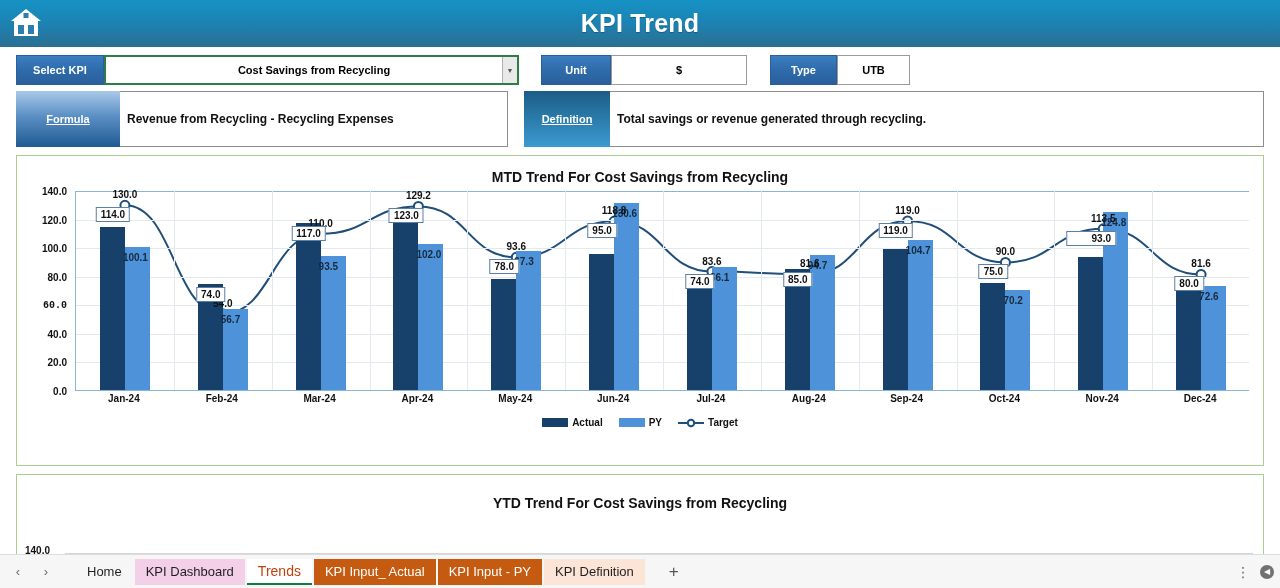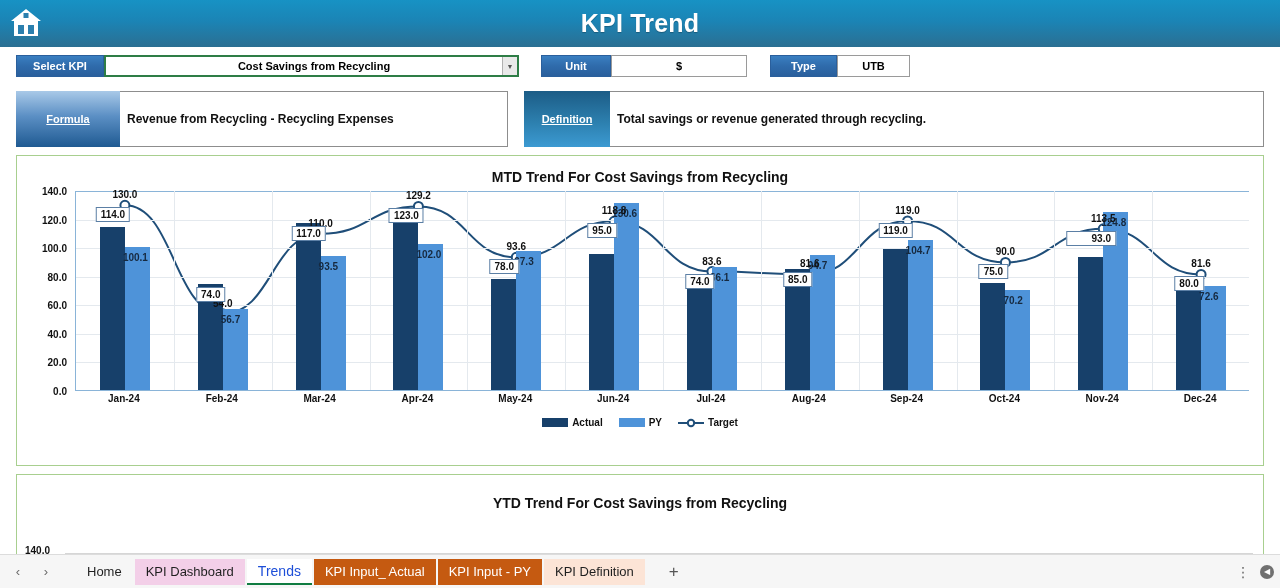--- a/index.html
+++ b/index.html
@@ -31,21 +31,21 @@
     text-shadow: 0 1px 1px rgba(0,0,0,.25);
   }
 
   
   .selectors {
     height: 40px;
     padding: 8px 16px 0 16px;
     display: flex; align-items: flex-start; gap: 0;
     background: #ffffff;
   }
-  .field { display: flex; align-items: stretch; height: 22px; }
+  .field { display: flex; align-items: stretch; height: 30px; }
   .field-label {
     background: linear-gradient(180deg, #3a7fc1 0%, #2f6bab 50%, #2a5f9c 100%);
     color: #ffffff;
     font-size: 11px; font-weight: bold;
     display: flex; align-items: center; justify-content: center;
     padding: 0 8px;
     border: 1px solid #2a5f9c;
     white-space: nowrap;
   }
   .field-value {
@@ -229,21 +229,21 @@
     display: flex; align-items: center;
     padding: 0 11px;
     font-size: 13px;
     color: #1f1f1f;
     cursor: pointer;
     margin-right: 2px;
     white-space: nowrap;
   }
   .tab.active {
     background: #ffffff;
-    color: #1d4ed8;
+    color: #c2410c;
     font-weight: normal;
     border-bottom: 2px solid #107c41;
     font-size: 14px;
   }
   .add-tab {
     width: 30px; height: 26px;
     display: flex; align-items: center; justify-content: center;
     font-size: 17px; color: #555; cursor: pointer;
     margin-left: 12px;
   }
@@ -307,21 +307,21 @@
   </div>
 </div>
 
 <div class="panel" id="mtd-panel">
   <div class="chart-title">MTD Trend For Cost Savings from Recycling</div>
   <div class="plot-wrap">
     <div class="y-axis" id="mtd-yaxis">
         <div class="y-tick" style="top: 200px;">0.0</div>
         <div class="y-tick" style="top: 171.429px;">20.0</div>
         <div class="y-tick" style="top: 142.857px;">40.0</div>
-        <div class="y-tick" style="top: 114.286px;">60.0</div>
+        <div class="y-tick" style="top: 114.286px; font-family: Liberation Mono, monospace;">60.0</div>
         <div class="y-tick" style="top: 85.7143px;">80.0</div>
         <div class="y-tick" style="top: 57.1429px;">100.0</div>
         <div class="y-tick" style="top: 28.5714px;">120.0</div>
         <div class="y-tick" style="top: 0px;">140.0</div>
       </div>
     <div class="plot" id="mtd-plot">
       <svg class="target-line" id="mtd-targetline">
           <path d="M 48.916666666666664 14.285714285714278 C 97.83333333333333 14.285714285714278, 97.83333333333333 122.85714285714285, 146.75 122.85714285714285 C 195.66666666666666 122.85714285714285, 195.66666666666666 42.85714285714286, 244.58333333333331 42.85714285714286 C 293.5 42.85714285714286, 293.5 15.428571428571445, 342.4166666666667 15.428571428571445 C 391.33333333333337 15.428571428571445, 391.33333333333337 66.2857142857143, 440.25 66.2857142857143 C 489.16666666666663 66.2857142857143, 489.16666666666663 30.285714285714306, 538.0833333333333 30.285714285714306 C 587 30.285714285714306, 587 80.57142857142858, 635.9166666666666 80.57142857142858 C 684.8333333333333 80.57142857142858, 684.8333333333333 83.42857142857143, 733.7499999999999 83.42857142857143 C 782.6666666666665 83.42857142857143, 782.6666666666665 30, 831.5833333333333 30 C 880.5 30, 880.5 71.42857142857142, 929.4166666666666 71.42857142857142 C 978.3333333333333 71.42857142857142, 978.3333333333333 37.85714285714286, 1027.25 37.85714285714286 C 1076.1666666666665 37.85714285714286, 1076.1666666666665 83.42857142857143, 1125.0833333333333 83.42857142857143" fill="none" stroke="#1f4e79" stroke-width="2"></path>
           <circle cx="48.916666666666664" cy="14.285714285714278" r="4.5" fill="#ffffff" stroke="#1f4e79" stroke-width="2"></circle>
           <circle cx="146.75" cy="122.85714285714285" r="4.5" fill="#ffffff" stroke="#1f4e79" stroke-width="2"></circle>

